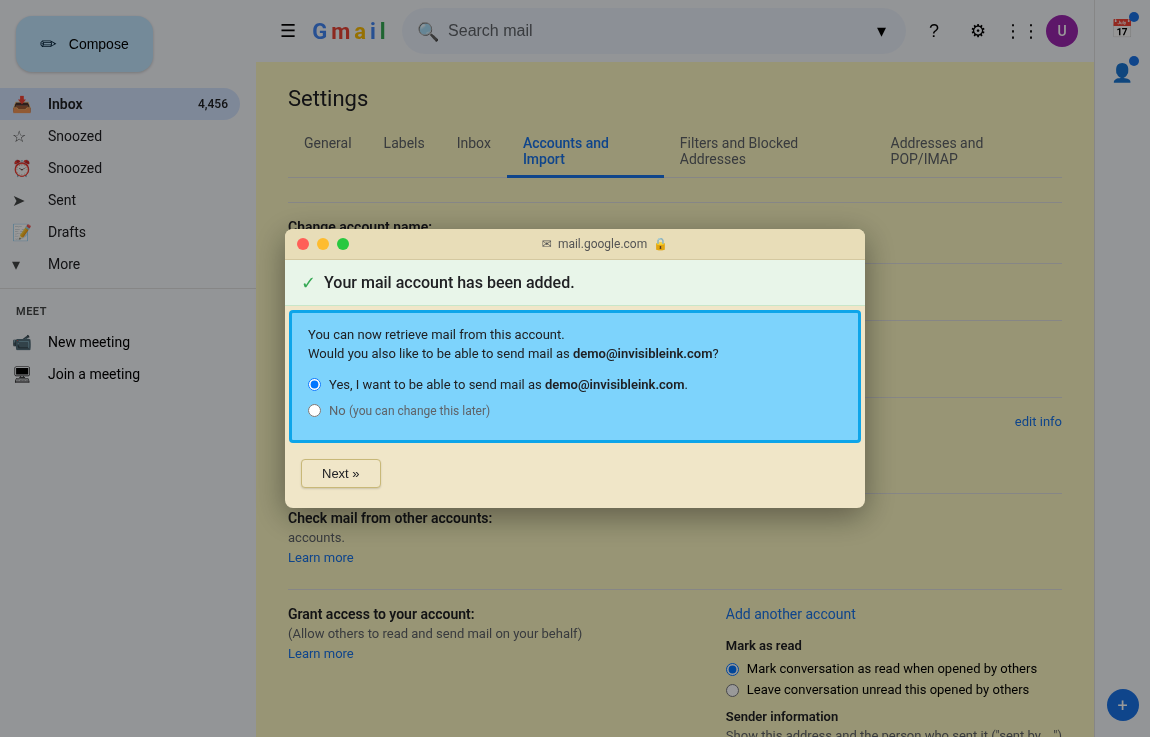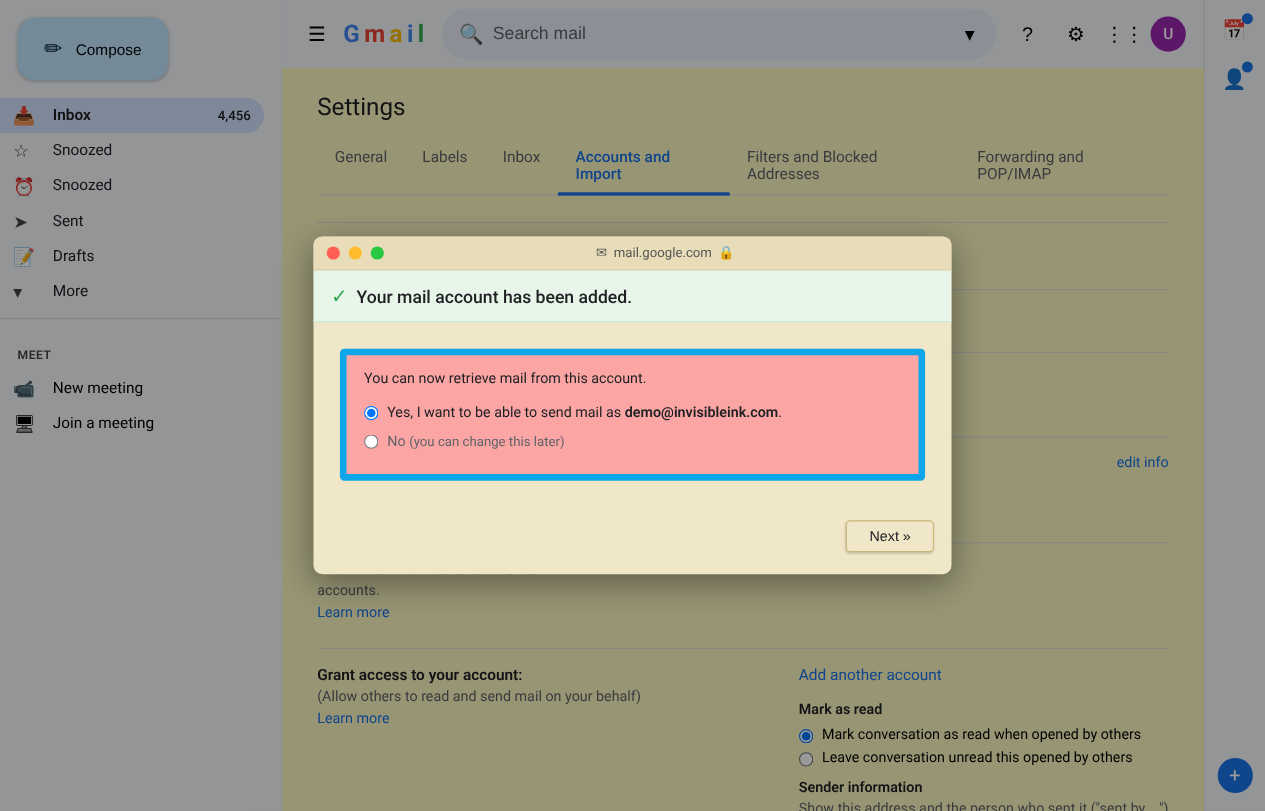--- a/index.html
+++ b/index.html
@@ -7,21 +7,21 @@
 
     
     .sidebar { width: 256px; background: #f6f8fc; padding: 8px 0; flex-shrink: 0; }
     .compose-btn { margin: 8px 16px 16px; background: #c2e7ff; border: none; border-radius: 16px; padding: 16px 24px; display: flex; align-items: center; gap: 12px; cursor: pointer; font-size: 14px; font-weight: 500; box-shadow: 0 1px 3px rgba(0,0,0,0.2); }
     .compose-icon { color: #001d35; font-size: 20px; }
     .nav-item { display: flex; align-items: center; padding: 4px 12px; border-radius: 0 24px 24px 0; cursor: pointer; height: 32px; margin-right: 16px; }
     .nav-item.active { background: #d3e3fd; font-weight: 600; }
     .nav-icon { width: 24px; margin-right: 12px; font-size: 16px; color: #444746; }
     .nav-label { flex: 1; font-size: 14px; color: #202124; }
     .nav-count { font-size: 12px; color: #202124; font-weight: 500; }
-    .meet-section { padding: 18px 0; border-top: 1px solid #e0e0e0; margin-top: 8px; }
+    .meet-section { padding: 8px 0; border-top: 1px solid #e0e0e0; margin-top: 8px; }
     .meet-title { padding: 8px 16px; font-size: 11px; font-weight: 600; color: #444746; text-transform: uppercase; letter-spacing: 0.5px; }
     .meet-item { display: flex; align-items: center; padding: 4px 12px; cursor: pointer; height: 32px; margin-right: 16px; border-radius: 0 24px 24px 0; }
     .meet-icon { width: 24px; margin-right: 12px; font-size: 16px; }
 
     
     .main { flex: 1; display: flex; flex-direction: column; overflow: hidden; }
 
     
     .topbar { display: flex; align-items: center; padding: 8px 16px; gap: 8px; background: #f6f8fc; }
     .menu-btn { background: none; border: none; cursor: pointer; padding: 8px; border-radius: 50%; font-size: 18px; }
@@ -64,30 +64,30 @@
     .dialog-titlebar { display: flex; align-items: center; padding: 8px 12px; gap: 8px; background: #e8ddb8; border-bottom: 1px solid #d4c8a0; }
     .traffic-light { width: 12px; height: 12px; border-radius: 50%; cursor: pointer; }
     .tl-red { background: #ff5f57; }
     .tl-yellow { background: #febc2e; }
     .tl-green { background: #28c840; }
     .dialog-title-text { flex: 1; text-align: center; font-size: 12px; color: #555; display: flex; align-items: center; justify-content: center; gap: 6px; }
     .dialog-success-bar { background: #e8f5e9; display: flex; align-items: center; gap: 8px; padding: 12px 16px; border-bottom: 1px solid #c8e6c9; }
     .check-icon { color: #34a853; font-size: 18px; }
     .success-text { font-size: 16px; font-weight: 500; color: #202124; text-align: center; }
 
-    .dialog-question { background: #fca5a5; border: 6px solid #0ea5e9; margin: 24px; border-radius: 4px; padding: 12px 16px; }
+    .dialog-question { background: #7dd3fc; border: 3px solid #0ea5e9; margin: 4px; border-radius: 4px; padding: 12px 16px; }
     .question-text { font-size: 13px; color: #202124; line-height: 1.5; margin-bottom: 12px; }
     .question-text strong { font-weight: 600; }
     .radio-option { display: flex; align-items: flex-start; gap: 8px; margin-bottom: 8px; font-size: 13px; }
     .radio-option input { margin-top: 2px; cursor: pointer; }
     .radio-option label { color: #202124; line-height: 1.4; }
     .radio-option label strong { font-weight: 600; }
     .radio-option.inactive label { color: #5f6368; }
 
-    .dialog-footer { display: flex; justify-content: flex-end; padding: 12px 16px 20px; }
+    .dialog-footer { display: flex; justify-content: flex-start; padding: 12px 16px 20px; }
     .next-btn { background: #f0e6c8; border: 1px solid #c8b878; border-radius: 4px; padding: 6px 20px; font-size: 13px; cursor: pointer; color: #202124; box-shadow: 0 1px 2px rgba(0,0,0,0.15); }
 
     
     .right-panel { width: 56px; background: #f6f8fc; display: flex; flex-direction: column; align-items: center; padding: 8px 0; gap: 4px; border-left: 1px solid #e0e0e0; }
     .right-panel-icon { width: 40px; height: 40px; display: flex; align-items: center; justify-content: center; border-radius: 50%; cursor: pointer; font-size: 18px; position: relative; }
     .badge-blue { position: absolute; top: 4px; right: 4px; width: 10px; height: 10px; background: #1a73e8; border-radius: 50%; }
     .add-icon { width: 32px; height: 32px; background: #1a73e8; border-radius: 50%; color: white; display: flex; align-items: center; justify-content: center; cursor: pointer; font-size: 18px; margin-top: auto; }
   </style>
 </head>
 <body>
@@ -163,21 +163,21 @@
 
   <div class="settings-area">
     <h1 class="settings-title">Settings</h1>
 
     <div class="settings-tabs">
       <div class="settings-tab">General</div>
       <div class="settings-tab">Labels</div>
       <div class="settings-tab">Inbox</div>
       <div class="settings-tab active">Accounts and Import</div>
       <div class="settings-tab">Filters and Blocked Addresses</div>
-      <div class="settings-tab">Forwarding and POP/IMAP</div>
+      <div class="settings-tab">Addresses and POP/IMAP</div>
     </div>
 
     <div class="settings-section">
       <div class="section-row">
         <div class="section-left">
           <div class="section-title">Change account name:</div>
         </div>
       </div>
     </div>
 
@@ -274,20 +274,23 @@
     </div>
 
     <div class="dialog-success-bar">
       <span class="check-icon">✓</span>
       <span class="success-text">Your mail account has been added.</span>
     </div>
 
     <div class="dialog-question">
       <div class="question-text">
         <span>You can now retrieve mail from this account.</span><br>
+        <span>
+          Would you also like to be able to send mail as <strong>demo@invisibleink.com</strong>?
+        </span>
       </div>
 
       <div class="radio-option">
         <input type="radio" name="send_as" checked="" id="opt-yes" style="">
         <label for="opt-yes">
           Yes, I want to be able to send mail as <strong>demo@invisibleink.com</strong>.
         </label>
       </div>
 
       <div class="radio-option inactive">

